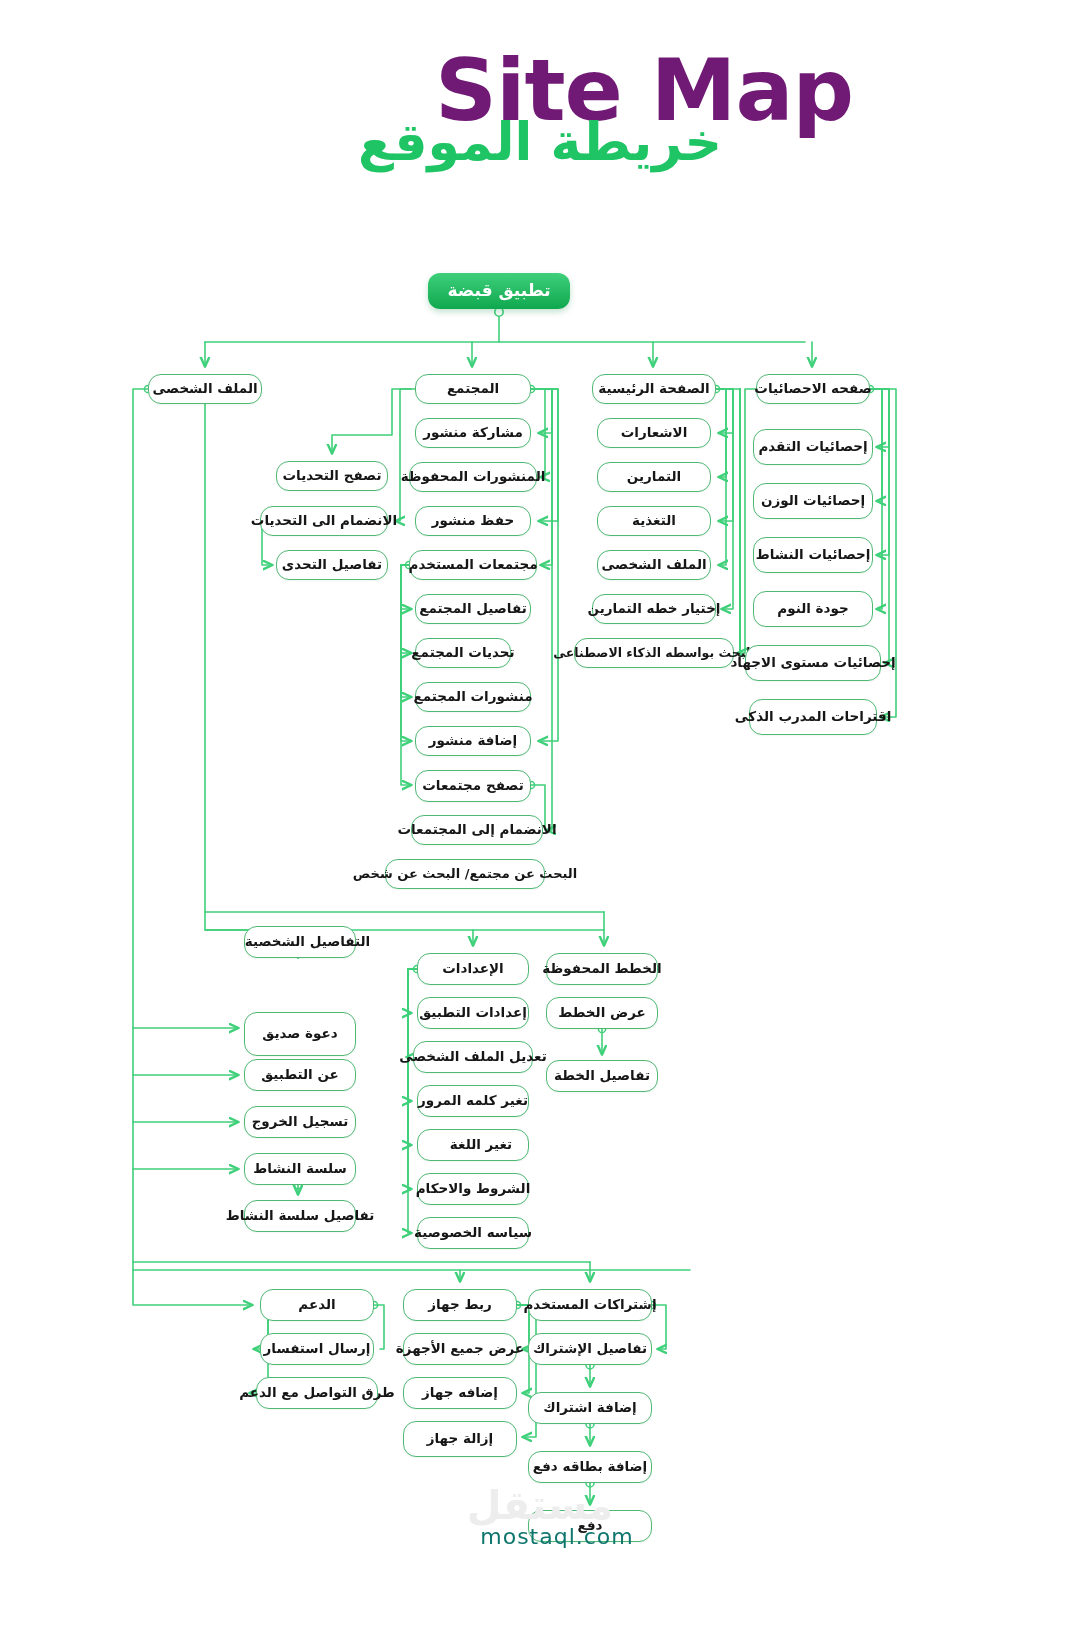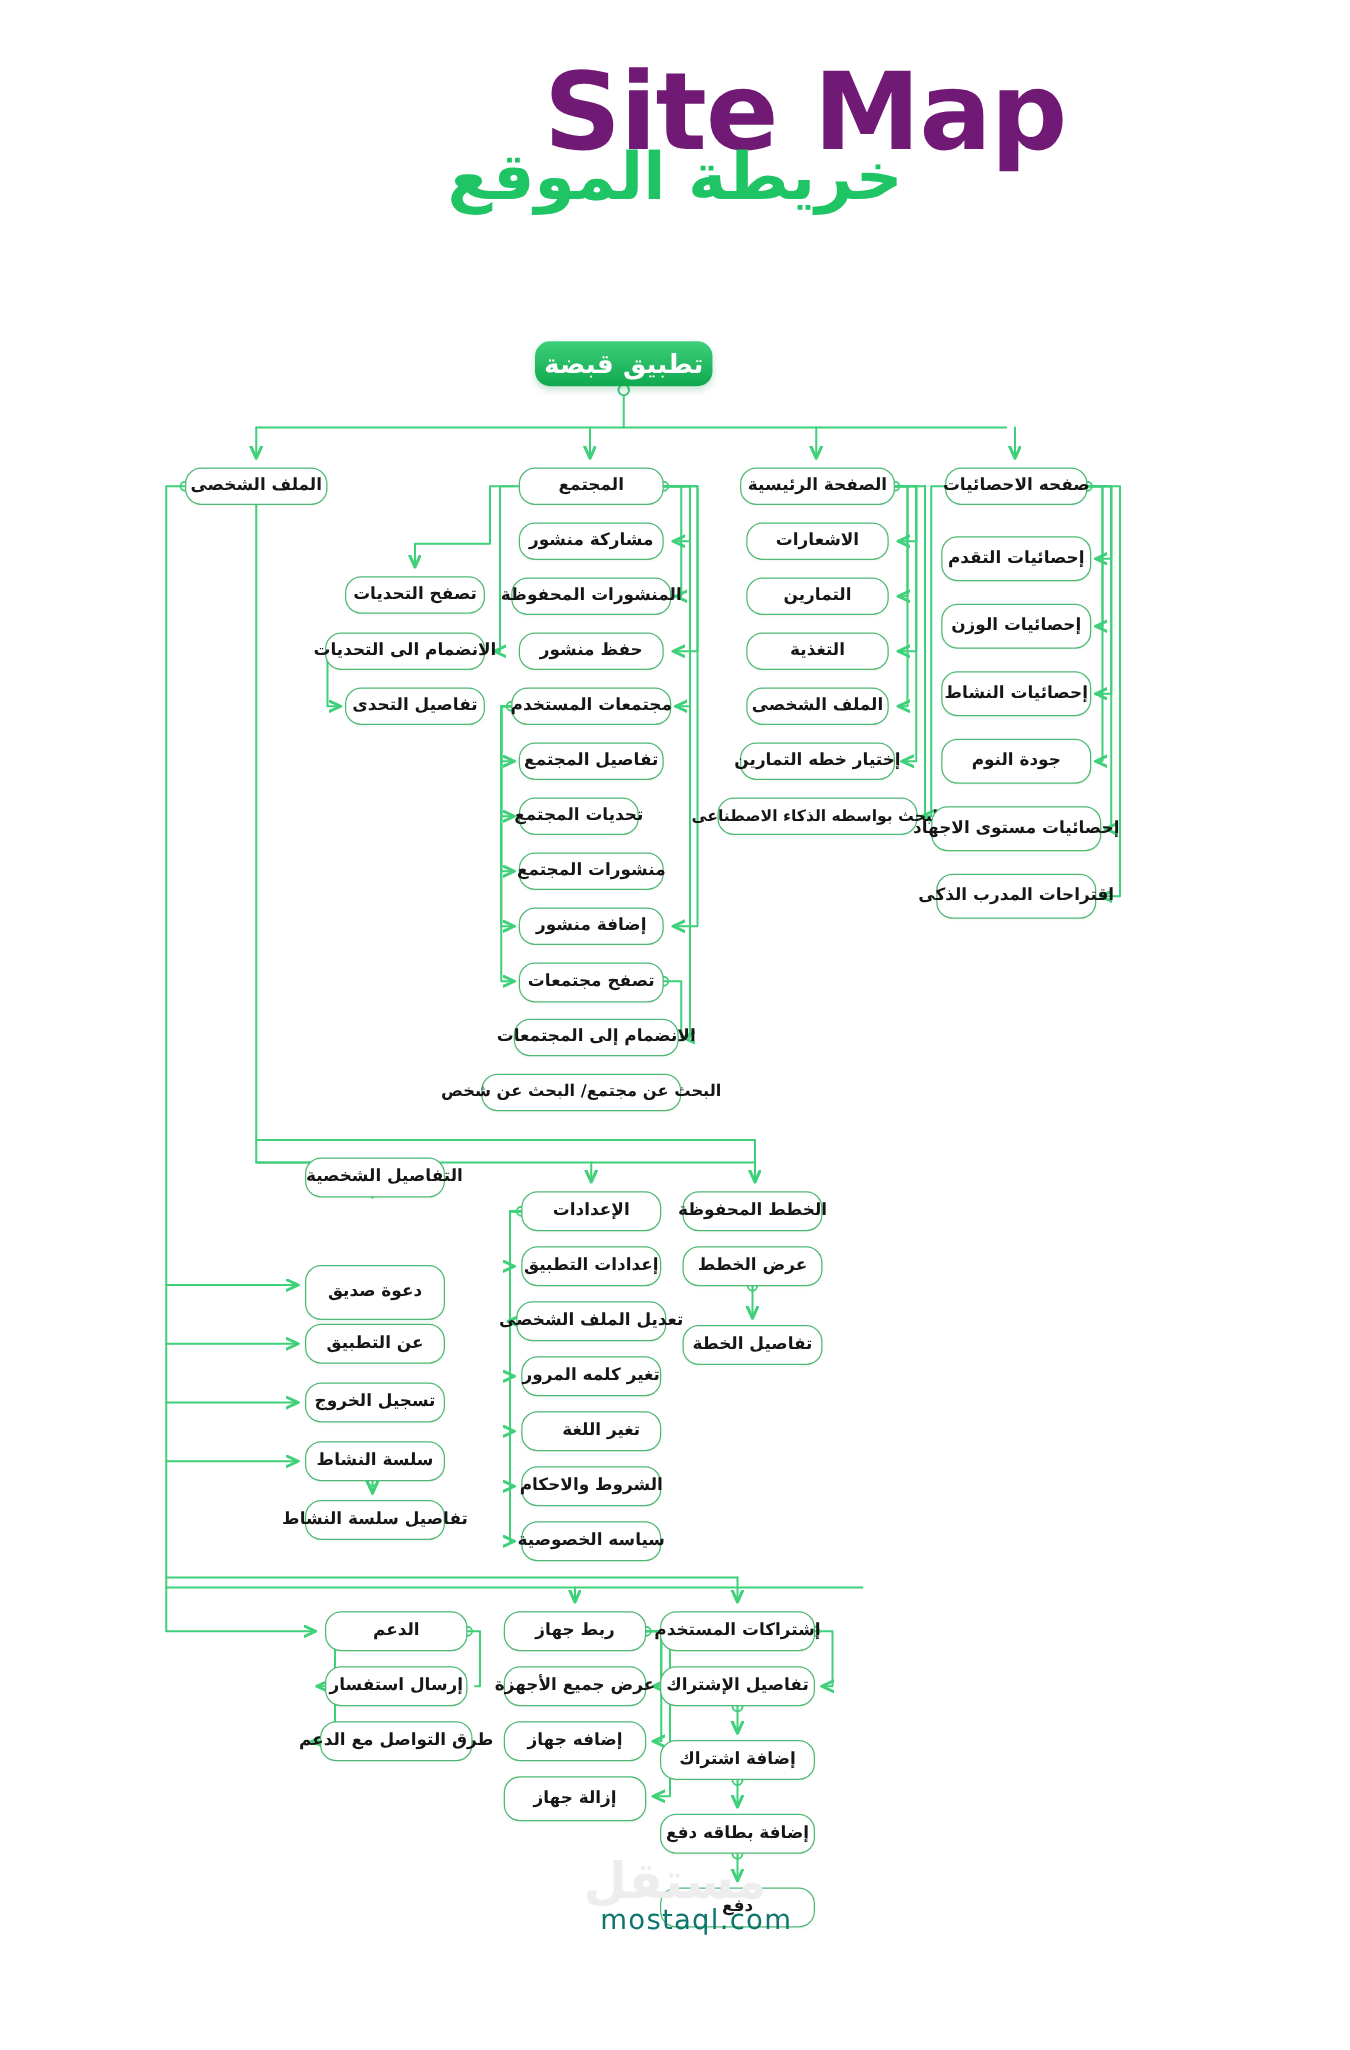--- a/index.html
+++ b/index.html
@@ -45,21 +45,21 @@
     line-height:1.15;
     text-align:center;
     direction:rtl;
     white-space:nowrap;
     box-shadow:0 1px 2px rgba(60,140,90,.07);
   }
   .node.root{
     border:none;
     background:linear-gradient(180deg,#3ecf7a 0%,#0fa84f 100%);
     color:#ffffff;
-    font-size:21px;
+    font-size:17px;
     border-radius:12px;
     box-shadow:0 3px 6px rgba(20,140,70,.25);
   }
 
   
   .wm{
     position:absolute;left:0;top:1482px;width:1080px;text-align:center;
     color:#efefef;user-select:none;
   }
   .wm .wm-ar{font-size:40px;font-weight:bold;letter-spacing:2px;direction:rtl;color:#ededed;}

